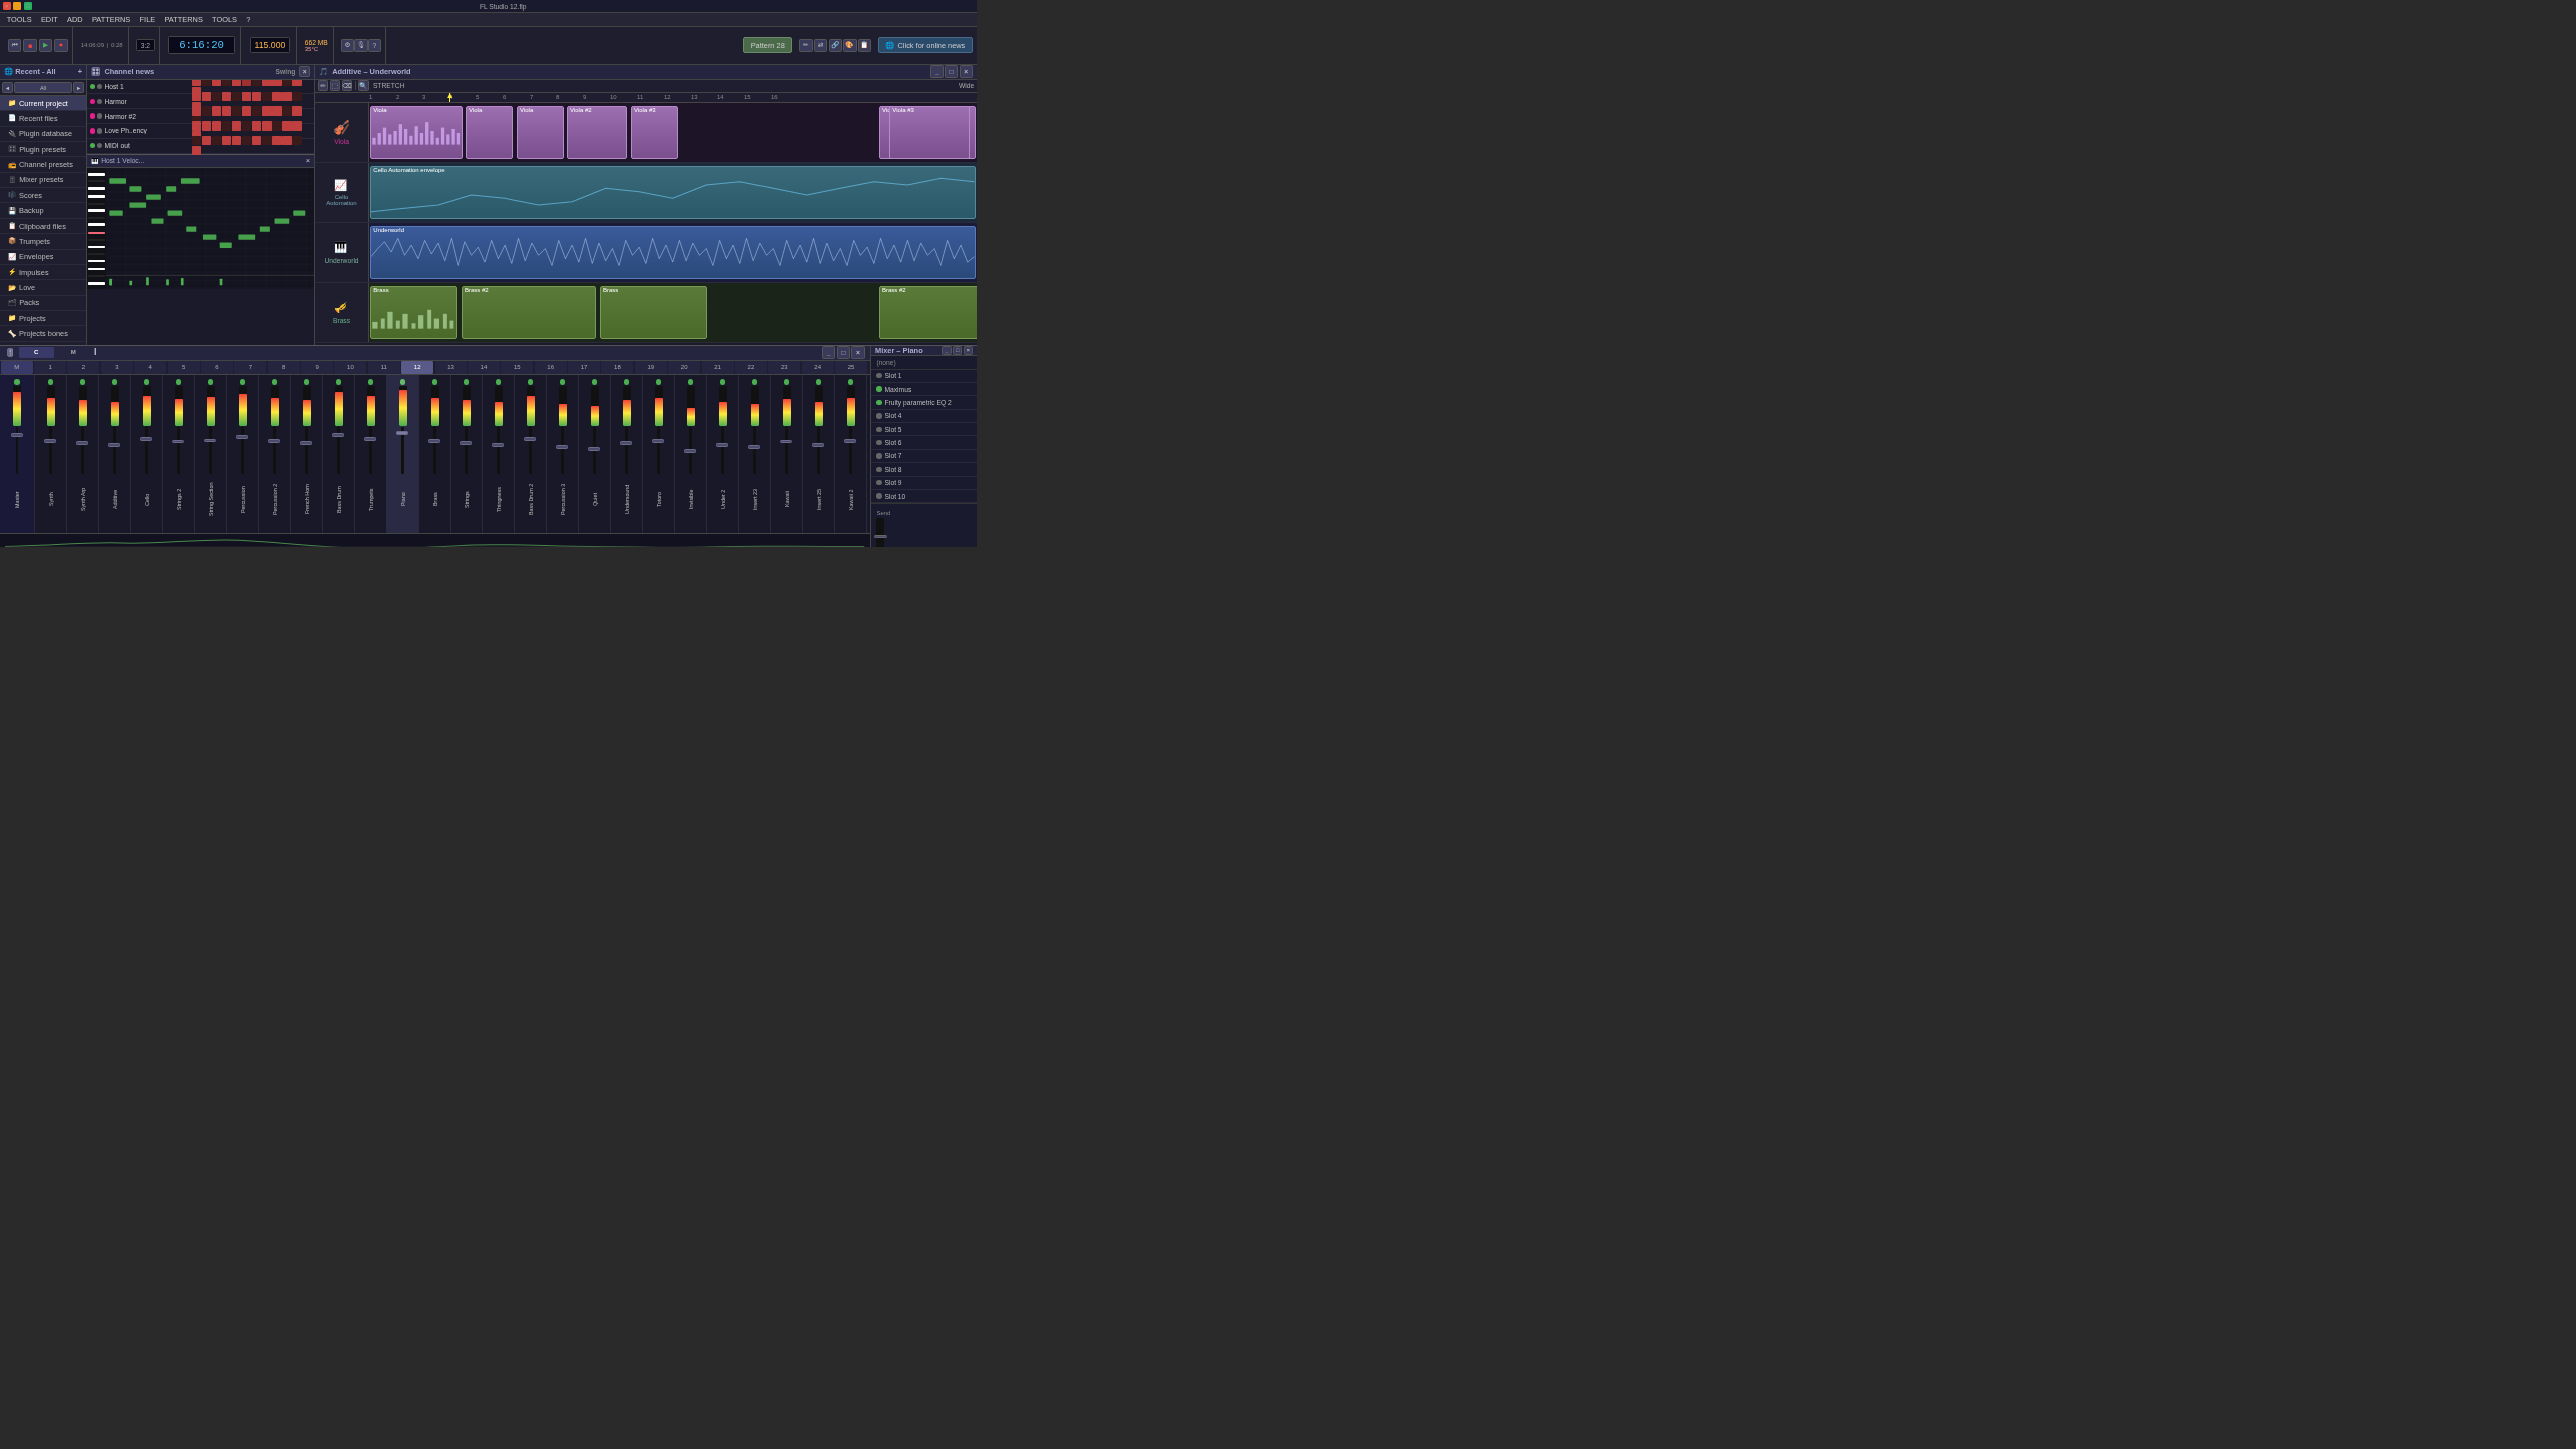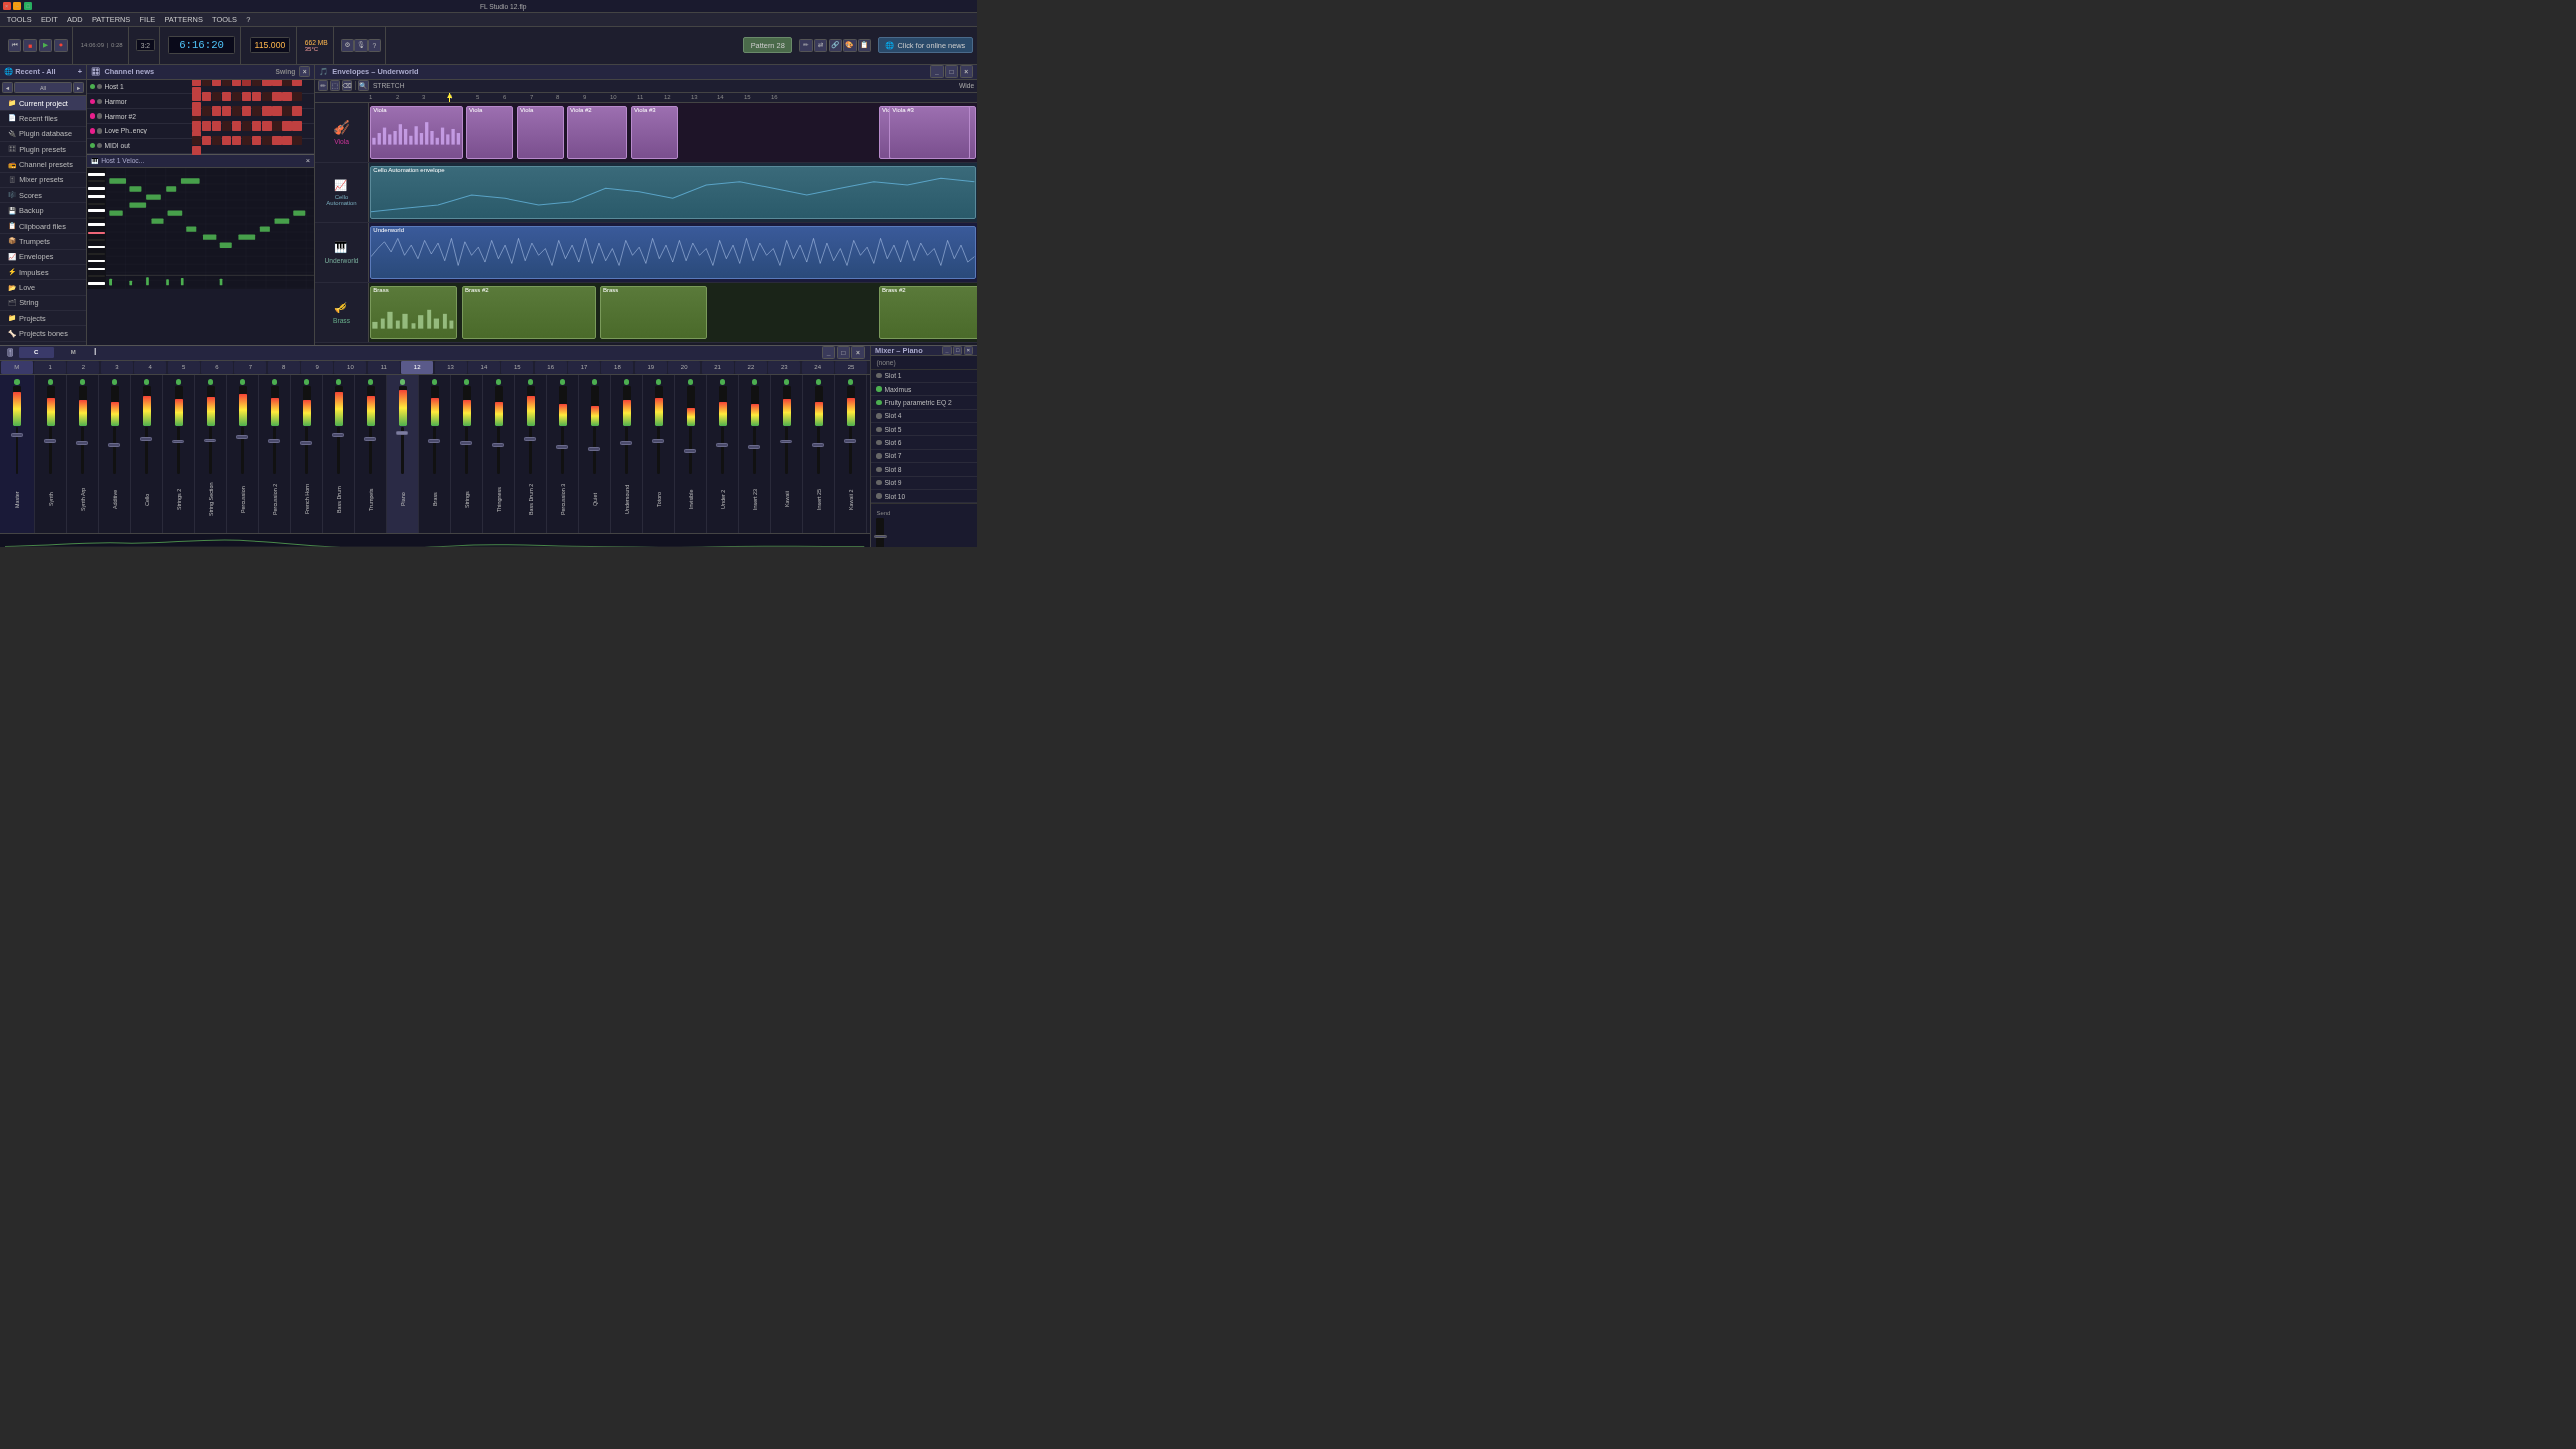--- a/index.html
+++ b/index.html
@@ -638,21 +638,21 @@
       <div class="sidebar-item">
         <span class="icon">⚡</span>
         <span>Impulses</span>
       </div>
       <div class="sidebar-item">
         <span class="icon">📂</span>
         <span>Love</span>
       </div>
       <div class="sidebar-item">
         <span class="icon">🗂</span>
-        <span>String</span>
+        <span>Packs</span>
       </div>
       <div class="sidebar-item">
         <span class="icon">📁</span>
         <span>Projects</span>
       </div>
       <div class="sidebar-item">
         <span class="icon">🦴</span>
         <span>Projects bones</span>
       </div>
       <div class="sidebar-item">
@@ -852,21 +852,21 @@
               <rect x="170" y="165" width="4" height="10" fill="#4caf50" rx="1"></rect>
             </svg>
           </div>
         </div>
       </div>
     </div>
 
     <div id="playlist">
       <div class="playlist-header">
         <span>🎵</span>
-        <span>Envelopes – Underworld</span>
+        <span>Additive – Underworld</span>
         <div style="margin-left:auto;display:flex;gap:1.3px;">
           <div class="tb-btn">_</div>
           <div class="tb-btn">□</div>
           <div class="tb-btn">×</div>
         </div>
       </div>
 
       <div style="height:13.4px;background:#1e1e30;border-bottom:0.7px solid #444;display:flex;align-items:center;padding:0 2.7px;gap:1.3px;">
         <div class="tb-btn" style="width:10.7px;height:10.7px;">✏</div>
         <div class="tb-btn" style="width:10.7px;height:10.7px;">⬚</div>

